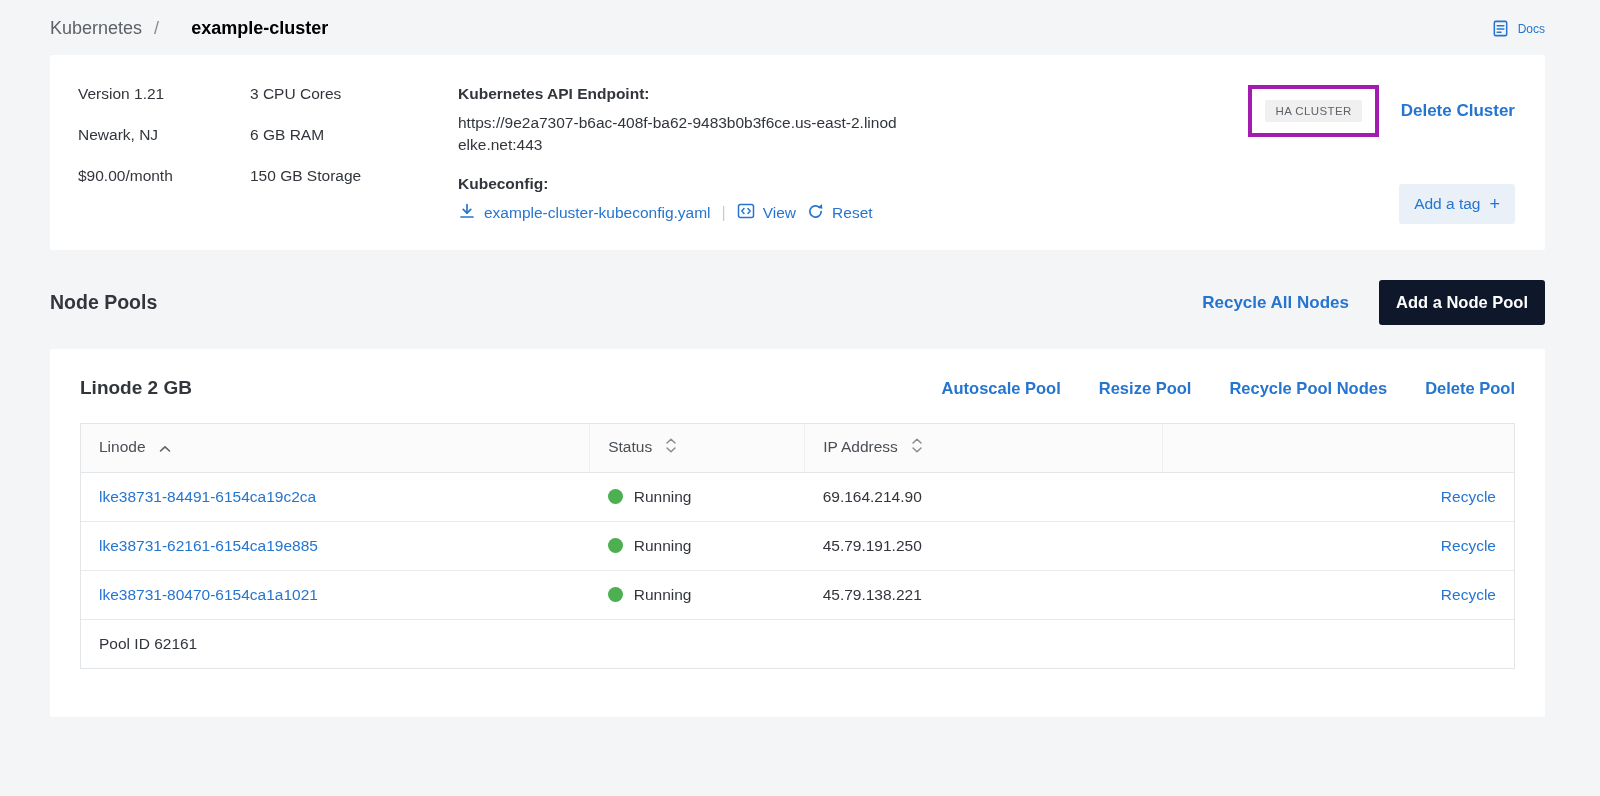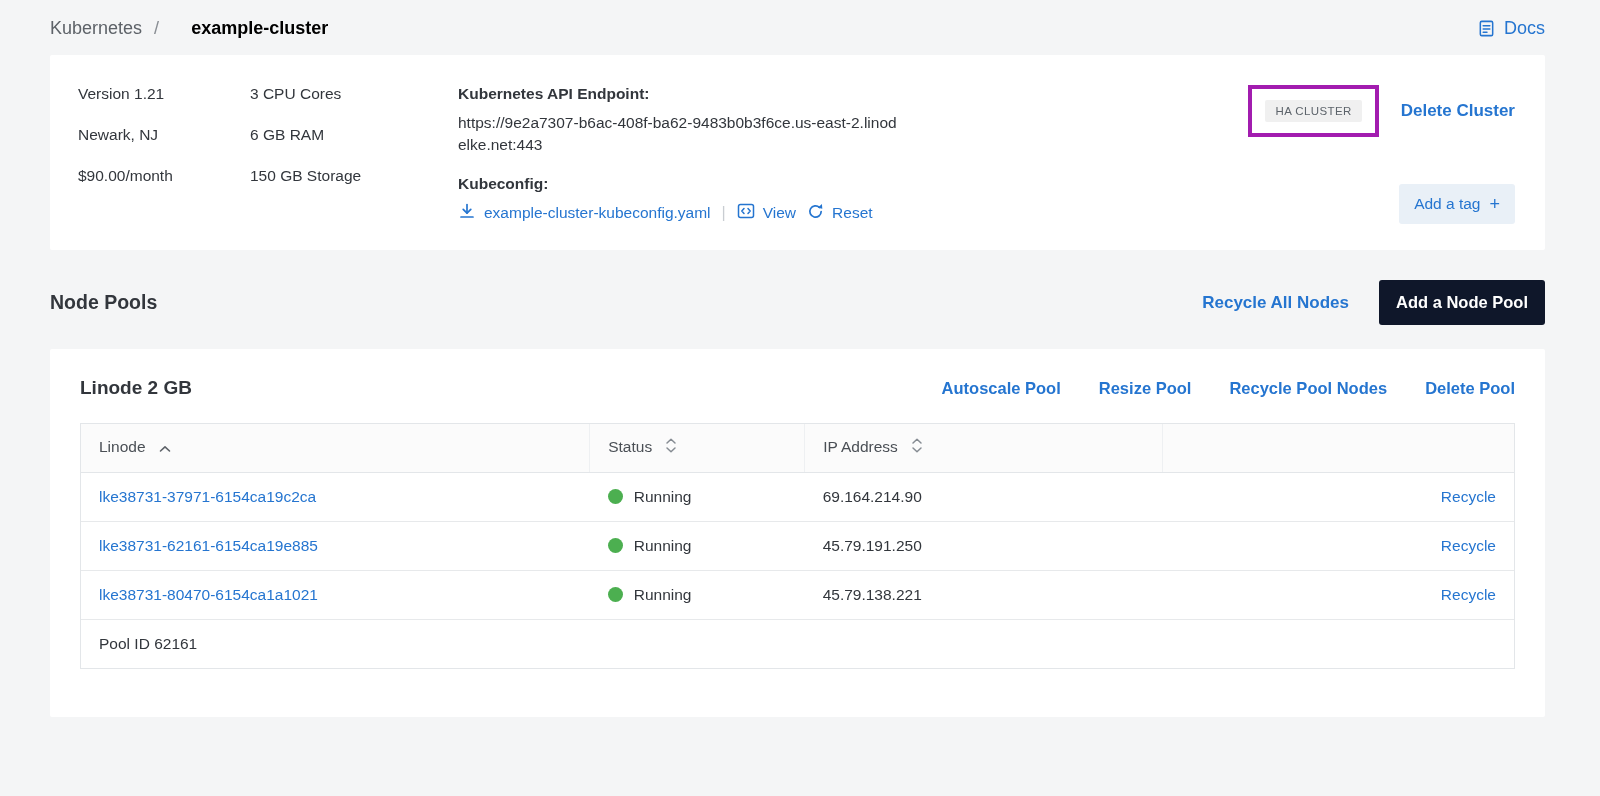--- a/index.html
+++ b/index.html
@@ -12,21 +12,21 @@
   }
   a, .link { color: #2575d0; text-decoration: none; cursor: pointer; }
   .container { padding: 18px 55px 0 50px; }
 
   
   .topbar { display: flex; justify-content: space-between; align-items: center; margin-bottom: 16px; }
   .breadcrumb { font-size: 18px; }
   .breadcrumb .section { color: #5d6268; cursor: pointer; }
   .breadcrumb .sep { color: #888d93; margin: 0 7px; }
   .breadcrumb .current { font-weight: bold; color: #000000; margin-left: 20px; }
-  .docs-link { display: inline-flex; align-items: center; gap: 8px; font-size: 18px; }
+  .docs-link { display: inline-flex; align-items: center; gap: 8px; font-size: 12px; }
   .docs-link svg { display: block; }
 
   
   .card { background: #ffffff; border-radius: 2px; }
 
   
   .summary-card { display: flex; padding: 30px 30px 26px 28px; min-height: 192px; }
   .specs {
     display: grid;
     grid-template-columns: 172px 208px;
@@ -244,21 +244,21 @@
                     <path d="M2 5 6 1.3 10 5"></path>
                     <path d="M2 10 6 13.7 10 10"></path>
                   </svg>
               </span>
             </th>
             <th></th>
           </tr>
         </thead>
         <tbody>
           <tr>
-            <td><a>lke38731-37971-6154ca19c2ca</a></td>
+            <td><a>lke38731-84491-6154ca19c2ca</a></td>
             <td>
               <span class="status-cell">
                 <span class="status-dot"></span>
                 <span>Running</span>
               </span>
             </td>
             <td><span>69.164.214.90</span></td>
             <td class="action-cell"><a>Recycle</a></td>
           </tr>
           <tr>

